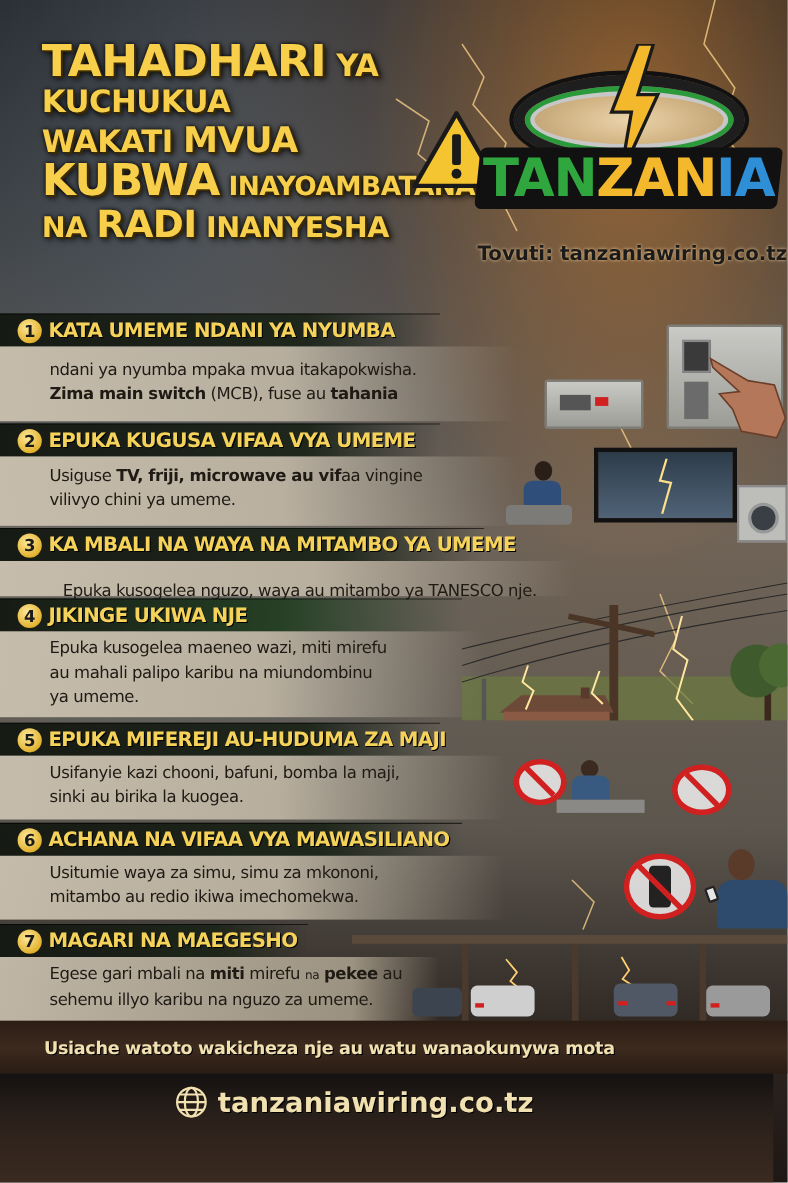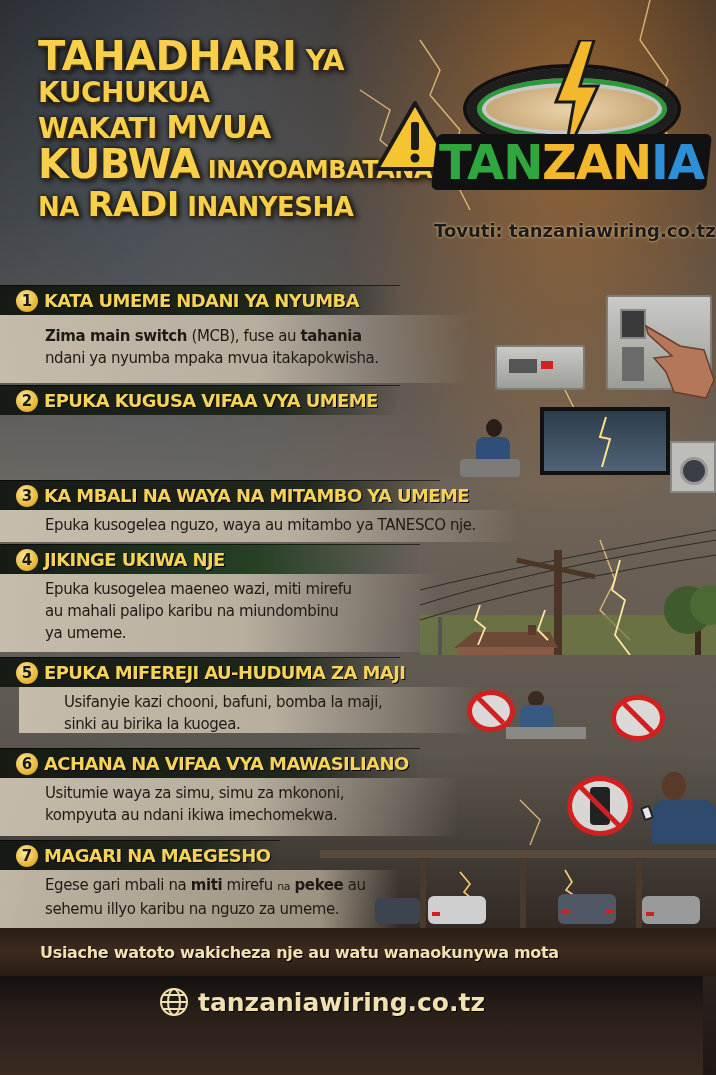--- a/index.html
+++ b/index.html
@@ -199,22 +199,22 @@
     <div class="logo-site">Tovuti: tanzaniawiring.co.tz</div>
   </div>
 
   <div class="section" style="top:285px;height:98px;">
     <div class="sec-head" style="top:0;width:400px;">
       <div class="num">1</div>
       <div class="head-text">KATA UMEME NDANI YA NYUMBA</div>
     </div>
     <div class="sec-body" style="top:30px;width:470px;height:68px;">
       <div class="body-text" style="top:10px;">
+        <div><span>ndani ya nyumba mpaka mvua itakapokwisha.</span></div>
         <div><b>Zima main switch</b><span> (MCB), fuse au </span><b>tahania</b></div>
-        <div><span>ndani ya nyumba mpaka mvua itakapokwisha.</span></div>
       </div>
     </div>
     <div class="illus" style="left:495px;top:60px;width:90px;height:45px;">
       <div class="panel" style="left:0;top:0;width:90px;height:45px;">
         <div style="position:absolute;left:12px;top:12px;width:28px;height:14px;background:#555;"></div>
         <div style="position:absolute;left:44px;top:14px;width:12px;height:8px;background:#d02020;"></div>
       </div>
     </div>
     <div class="illus" style="left:606px;top:10px;width:108px;height:100px;">
       <div class="panel" style="left:0;top:0;width:106px;height:95px;">
@@ -225,20 +225,26 @@
         <path d="M2 6 L36 26 L60 30 L70 60 L62 78 L30 72 L22 52 L10 38 L28 36 L4 14 Z" fill="#b4775a" stroke="#6b3e2a" stroke-width="1.5"></path>
       </svg>
     </div>
   </div>
 
   <div class="section" style="top:385px;height:95px;">
     <div class="sec-head" style="top:0;width:400px;">
       <div class="num">2</div>
       <div class="head-text">EPUKA KUGUSA VIFAA VYA UMEME</div>
     </div>
+    <div class="sec-body" style="top:30px;width:470px;height:63px;">
+      <div class="body-text" style="top:6px;">
+        <div><span>Usiguse </span><b>TV, friji, microwave au  vif</b><span>aa vingine</span></div>
+        <div><span>vilivyo chini ya umeme.</span></div>
+      </div>
+    </div>
     <div class="illus" style="left:540px;top:22px;width:130px;height:68px;background:linear-gradient(180deg,#2d3c4a,#506377);border:4px solid #111;">
       <svg width="122" height="60">
           <path d="M62 6 L56 26 L66 28 L58 56" fill="none" stroke="#ffe08a" stroke-width="2"></path>
         </svg>
     </div>
     <div class="illus" style="left:470px;top:34px;width:50px;height:56px;">
       <div style="position:absolute;left:16px;top:0;width:16px;height:18px;border-radius:50%;background:#2a1e18;"></div>
       <div style="position:absolute;left:6px;top:18px;width:34px;height:26px;border-radius:8px 8px 0 0;background:#2f4f7a;"></div>
       <div style="position:absolute;left:-10px;top:40px;width:60px;height:18px;background:#7d7b77;border-radius:4px;"></div>
     </div>
@@ -246,21 +252,21 @@
       <div style="position:absolute;left:8px;top:14px;width:28px;height:28px;border-radius:50%;background:#3a3f45;border:3px solid #999;"></div>
     </div>
   </div>
 
   <div class="section" style="top:480px;height:62px;">
     <div class="sec-head" style="top:0;width:440px;">
       <div class="num">3</div>
       <div class="head-text">KA MBALI NA WAYA NA MITAMBO YA UMEME</div>
     </div>
     <div class="sec-body" style="top:30px;width:520px;height:32px;">
-      <div class="body-text" style="top:4px;">
+      <div class="body-text" style="top:16px;margin-left:12px;">
         <div><span>Epuka kusogelea nguzo, waya au mitambo ya TANESCO nje.</span></div>
       </div>
     </div>
   </div>
 
   <div class="section" style="top:544px;height:110px;">
     <div class="sec-head" style="top:0;width:420px;background:linear-gradient(90deg, rgba(20,24,18,0.97) 0%, rgba(30,60,30,0.9) 60%, rgba(30,60,30,0.0) 100%);">
       <div class="num">4</div>
       <div class="head-text">JIKINGE UKIWA NJE</div>
     </div>
@@ -298,21 +304,21 @@
       <path d="M60 95 L55 110 L65 118 L58 135"></path>
       <path d="M125 100 L118 120 L128 130"></path>
     </g>
   </svg>
 
   <div class="section" style="top:657px;height:90px;">
     <div class="sec-head" style="top:0;width:400px;">
       <div class="num">5</div>
       <div class="head-text">EPUKA MIFEREJI AU-HUDUMA ZA MAJI</div>
     </div>
-    <div class="sec-body" style="top:30px;width:460px;height:46px;margin-left:19px;">
+    <div class="sec-body" style="top:30px;width:460px;height:58px;">
       <div class="body-text" style="top:4px;">
         <div><span>Usifanyie kazi chooni, bafuni, bomba la maji,</span></div>
         <div><span>sinki au birika la kuogea.</span></div>
       </div>
     </div>
     <div class="prohibit" style="left:467px;top:33px;width:48px;height:42px;"></div>
     <div class="illus" style="left:514px;top:34px;width:70px;height:50px;">
       <div style="position:absolute;left:14px;top:0;width:16px;height:16px;border-radius:50%;background:#3a2a20;"></div>
       <div style="position:absolute;left:6px;top:14px;width:34px;height:22px;border-radius:8px 8px 0 0;background:#385a80;"></div>
       <div style="position:absolute;left:-8px;top:36px;width:80px;height:12px;background:#8a8985;"></div>
@@ -321,21 +327,21 @@
   </div>
 
   <div class="section" style="top:748px;height:92px;">
     <div class="sec-head" style="top:0;width:420px;">
       <div class="num">6</div>
       <div class="head-text">ACHANA NA VIFAA VYA MAWASILIANO</div>
     </div>
     <div class="sec-body" style="top:30px;width:460px;height:58px;">
       <div class="body-text" style="top:4px;">
         <div><span>Usitumie waya za simu, simu za mkononi,</span></div>
-        <div><span>kompyuta au ndani ikiwa imechomekwa.</span></div>
+        <div><span>mitambo au redio ikiwa imechomekwa.</span></div>
       </div>
     </div>
     <div class="prohibit" style="left:567px;top:28px;width:66px;height:60px;">
       <div style="position:absolute;left:18px;top:6px;width:20px;height:38px;background:#222;border-radius:4px;"></div>
     </div>
     <div class="illus" style="left:650px;top:22px;width:66px;height:70px;">
       <div style="position:absolute;left:12px;top:2px;width:24px;height:28px;border-radius:50%;background:#5a3a28;"></div>
       <div style="position:absolute;left:2px;top:30px;width:64px;height:44px;border-radius:14px 14px 0 0;background:#2e4a6c;"></div>
       <div style="position:absolute;left:-8px;top:36px;width:10px;height:14px;background:#e6e6e6;border:2px solid #222;border-radius:2px;transform:rotate(-20deg);"></div>
     </div>

